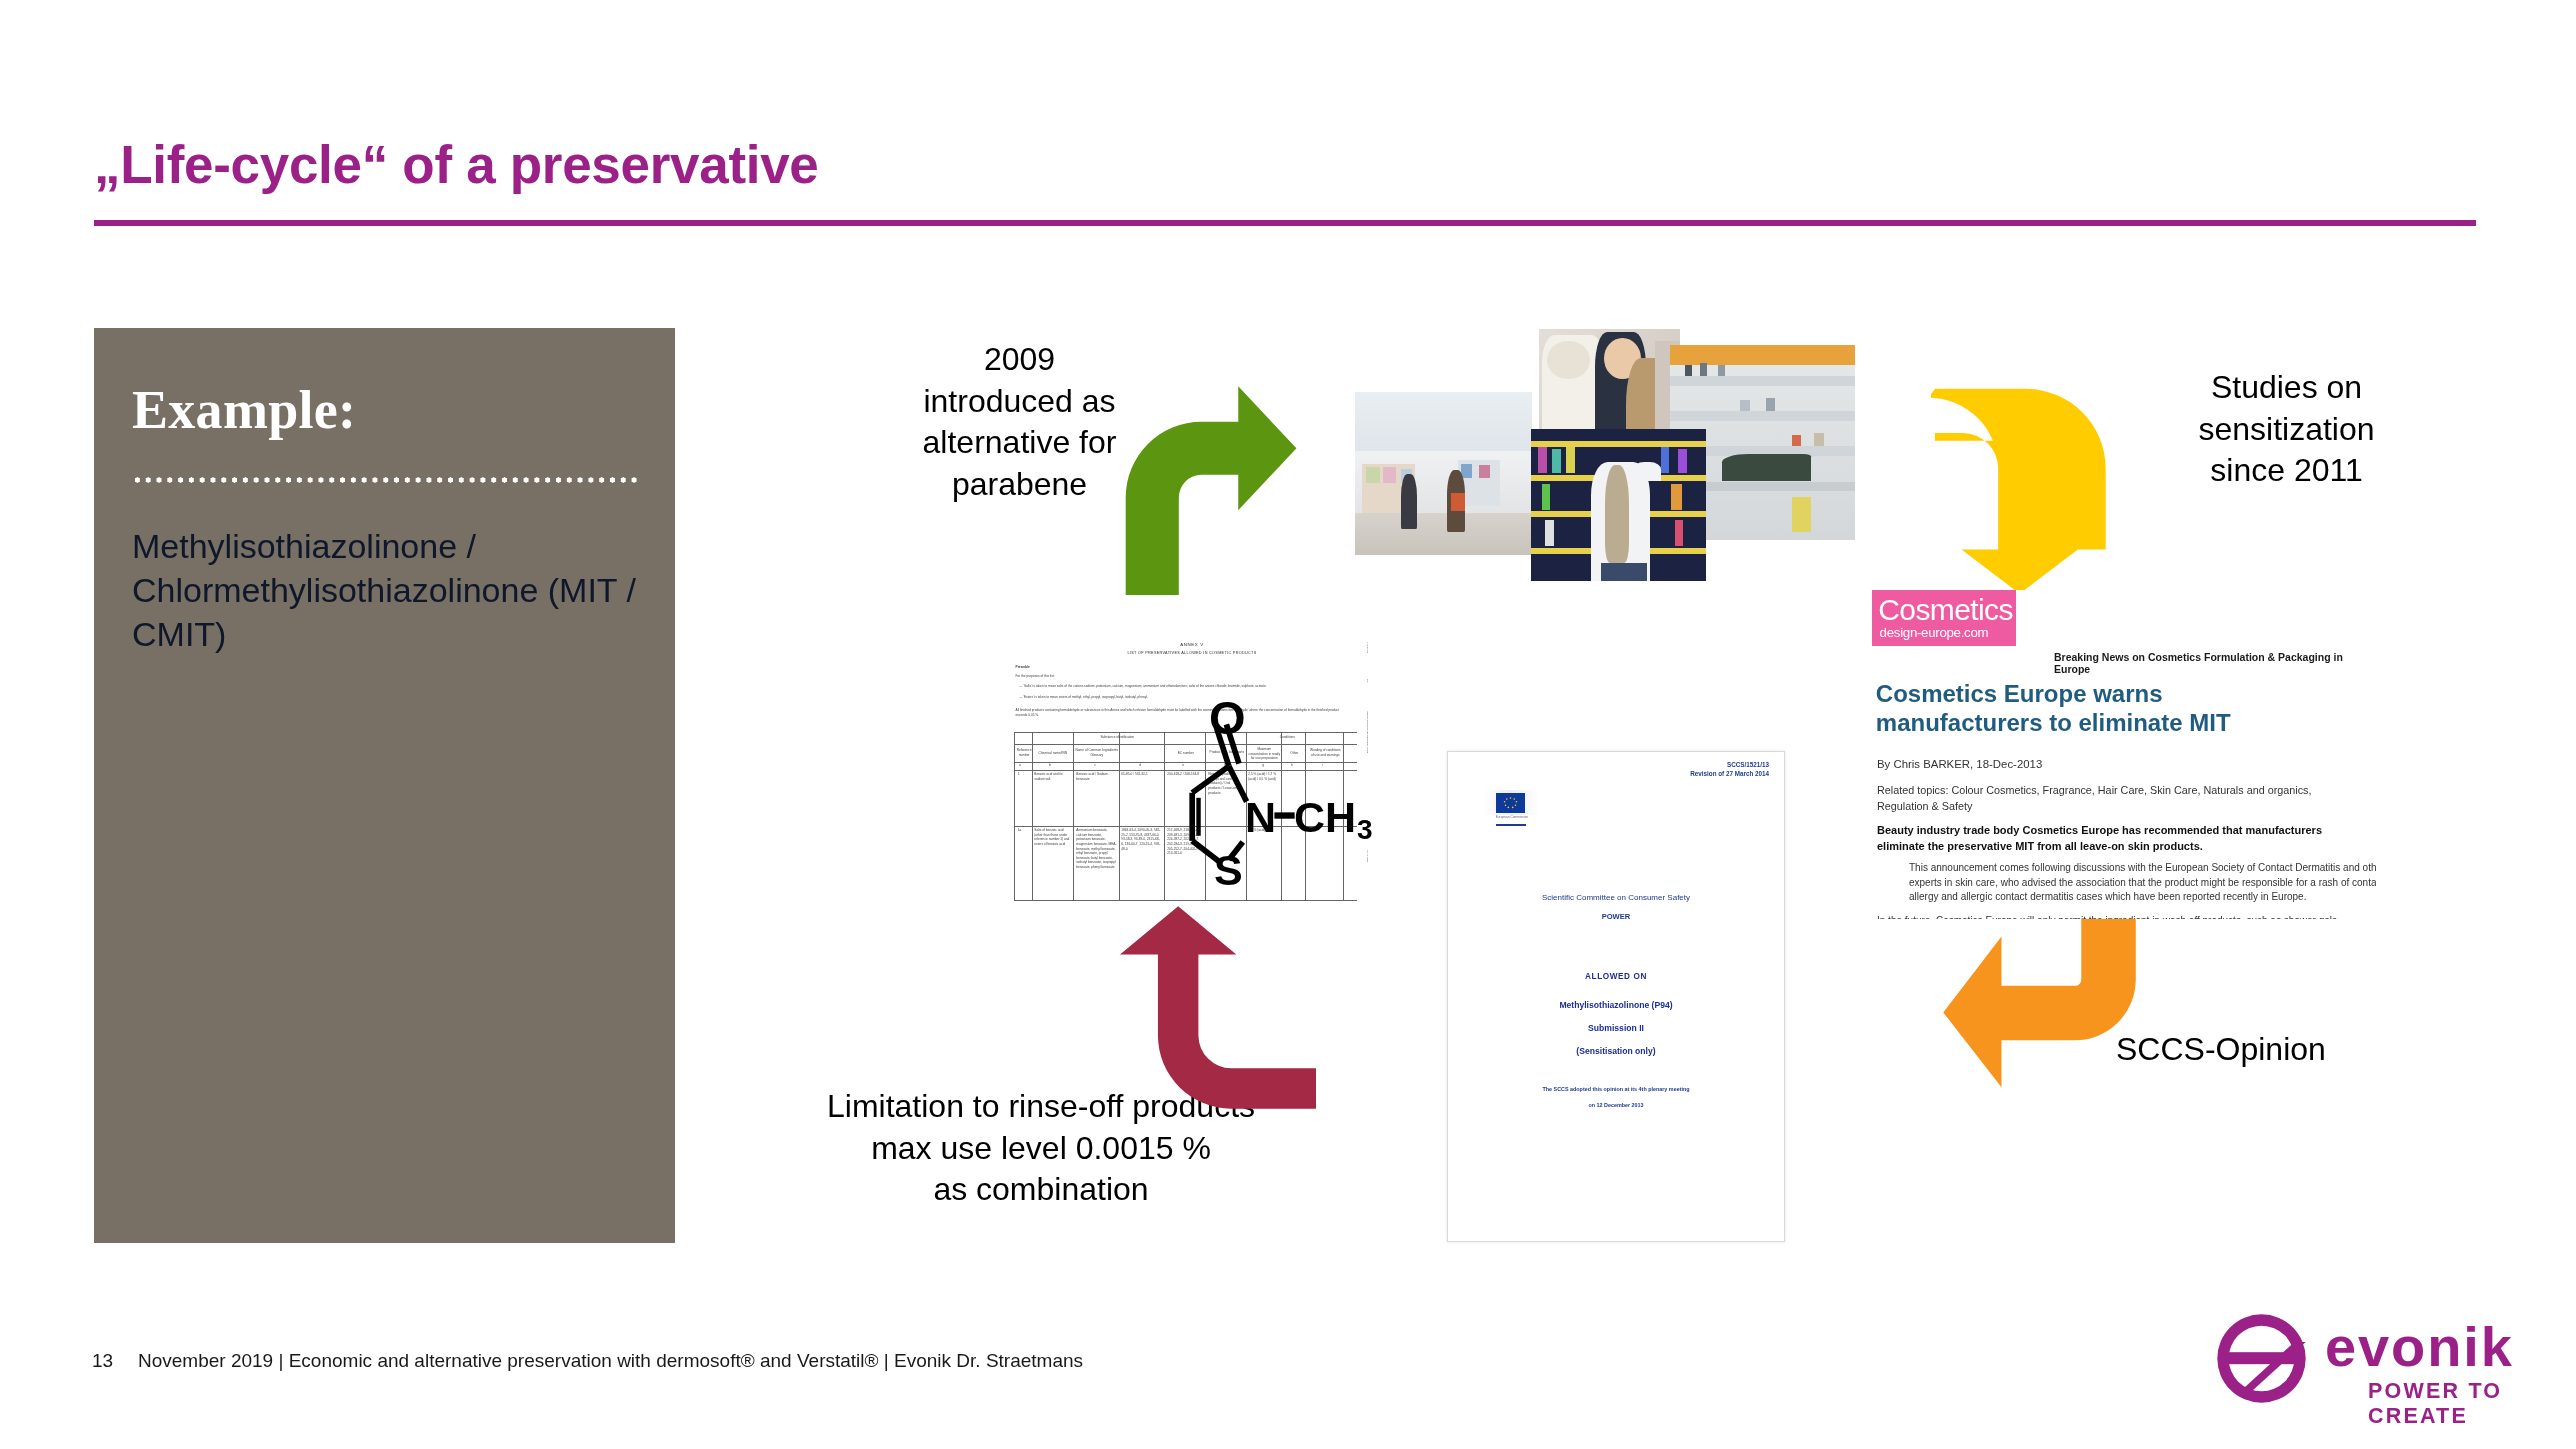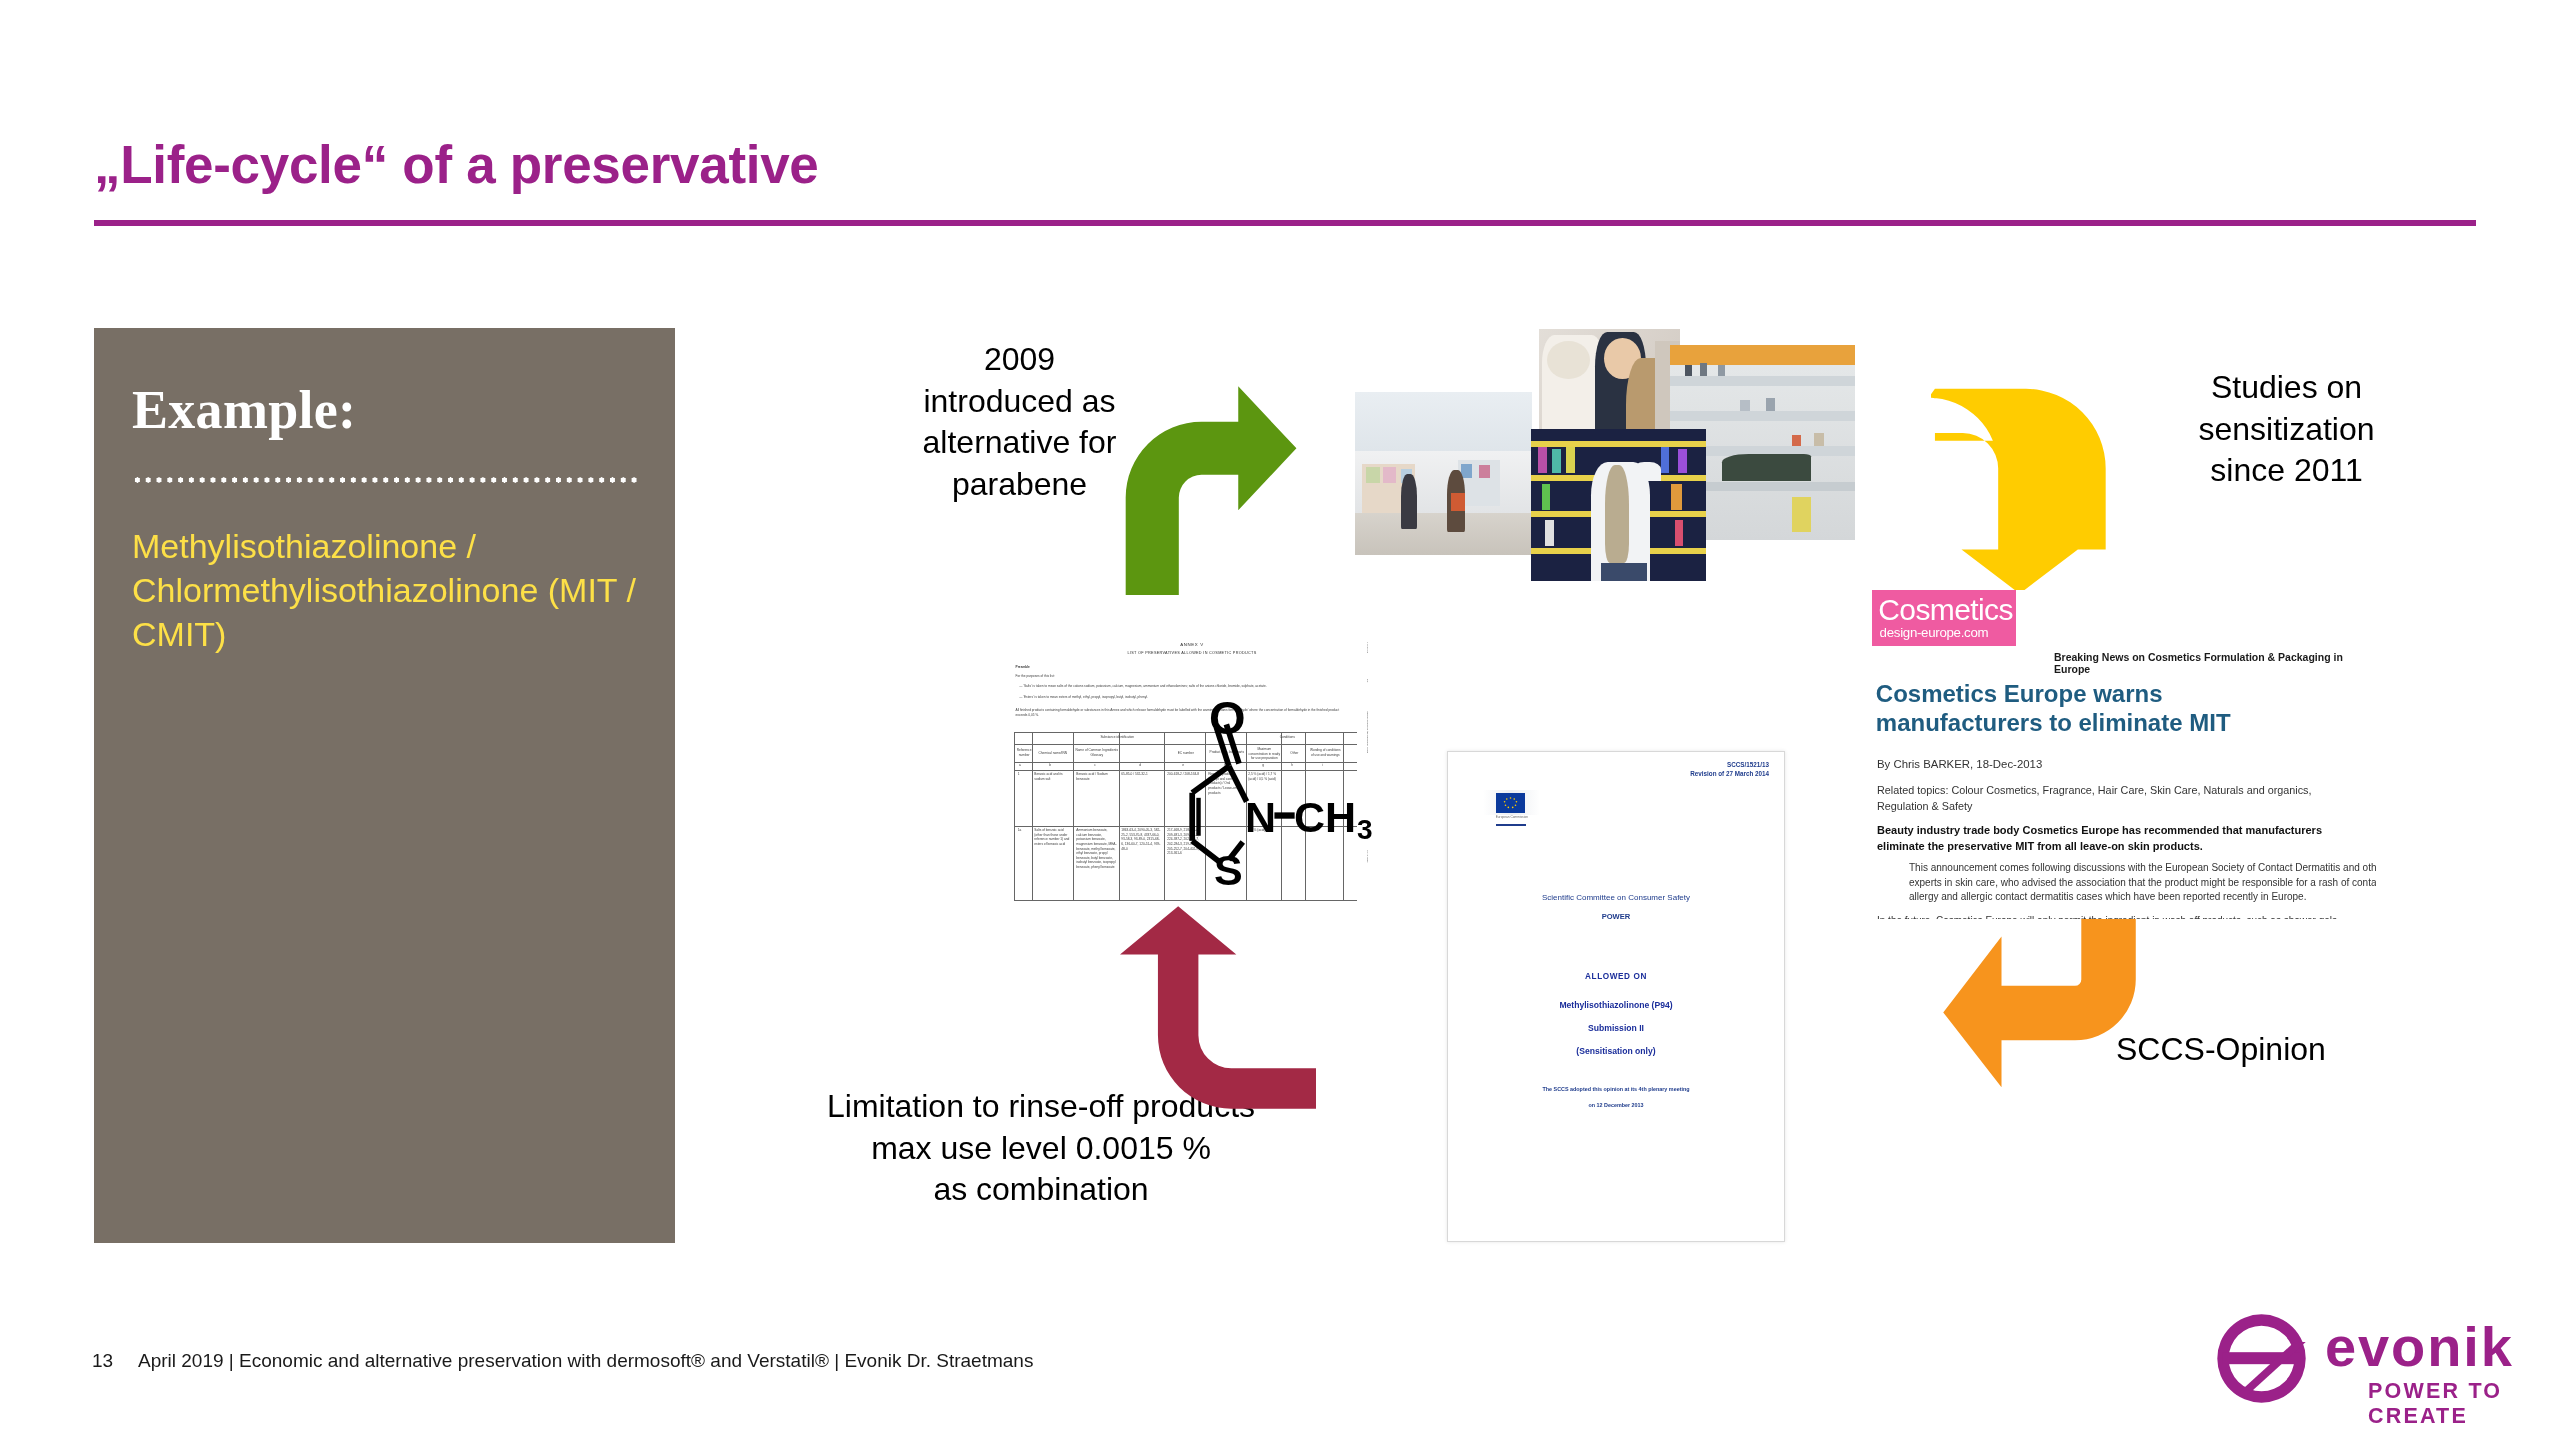--- a/index.html
+++ b/index.html
@@ -65,21 +65,21 @@
     background-size: 10.8px 6.3px;
     background-repeat: repeat-x;
   }
   #example-body {
     position: absolute;
     left: 38px;
     top: 196px;
     width: 532px;
     font-size: 34px;
     line-height: 1.30;
-    color: #fde047;
+    color: #0f172a;
   }
 
   
   .caption {
     position: absolute;
     text-align: center;
     font-size: 32px;
     line-height: 1.30;
     color: #000000;
     white-space: pre-line;
@@ -534,21 +534,21 @@
   <div id="sccs-acronym">POWER</div>
   <div id="sccs-opinion-on">ALLOWED ON</div>
   <div id="sccs-subject">Methylisothiazolinone (P94)</div>
   <div id="sccs-submission">Submission II</div>
   <div id="sccs-scope">(Sensitisation only)</div>
   <div id="sccs-adopted">The SCCS adopted this opinion at its 4th plenary meeting</div>
   <div id="sccs-adopted-date">on 12 December 2013</div>
 </div>
 
 <div id="footer-page">13</div>
-<div id="footer-text">April 2019  |  Economic and alternative preservation with dermosoft® and Verstatil®  |  Evonik Dr. Straetmans</div>
+<div id="footer-text">November 2019  |  Economic and alternative preservation with dermosoft® and Verstatil®  |  Evonik Dr. Straetmans</div>
 
 <div id="evonik-logo">
   <svg viewBox="0 0 160 160" width="101" height="101" style="position:absolute;left:0;top:3.8px;">
     <path d="M80 10 A70 70 0 1 0 80 150 A70 70 0 1 0 80 10 Z
              M80 28 A52 52 0 1 1 80 132 A52 52 0 1 1 80 28 Z" fill="#9B2189"></path>
     <rect x="18" y="70" width="124" height="19" fill="#9B2189"></rect>
     <path d="M 132 54 L 150 54 L 58 138 L 40 138 Z" fill="#9B2189"></path>
   </svg>
   <div id="evonik-wordmark">evonik</div>
   <div id="evonik-tagline">POWER TO CREATE</div>

